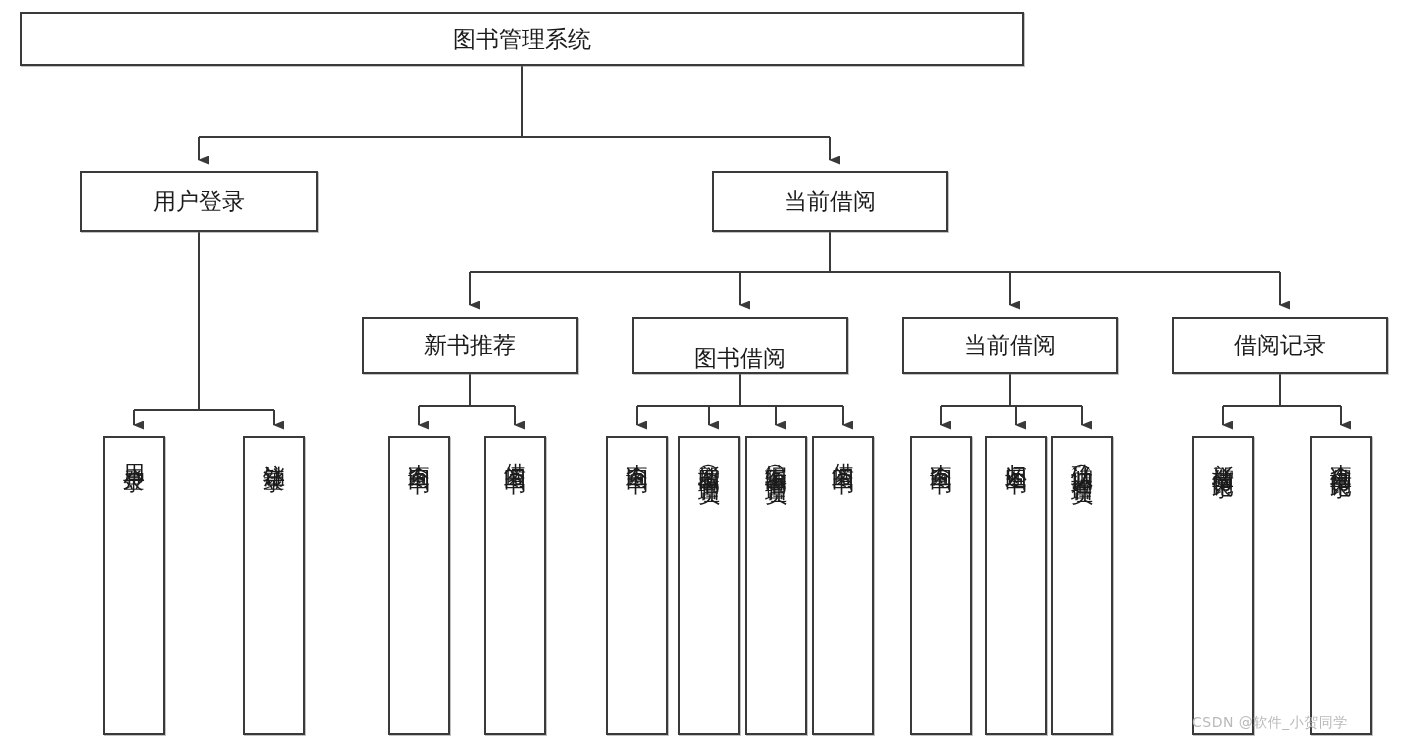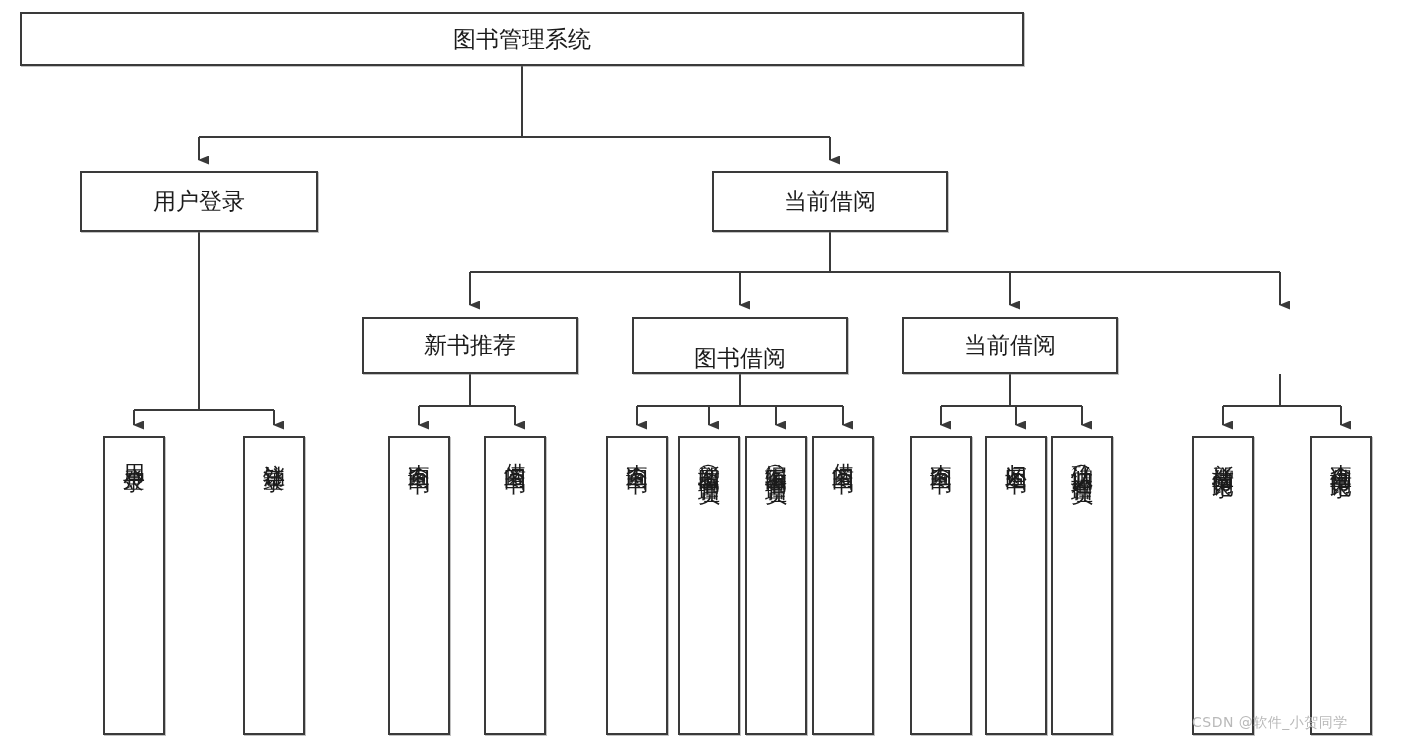--- a/index.html
+++ b/index.html
@@ -137,20 +137,23 @@
 
   <div class="node horiz" style="left:362px; top:317px; width:216px; height:57px;">
     <span class="label">新书推荐</span>
   </div>
   <div class="node horiz" style="left:632px; top:317px; width:216px; height:57px;align-items:flex-end;">
     <span class="label">图书借阅</span>
   </div>
   <div class="node horiz" style="left:902px; top:317px; width:216px; height:57px;">
     <span class="label">当前借阅</span>
   </div>
+  <div class="node horiz" style="left:1172px; top:317px; width:216px; height:57px;">
+    <span class="label">借阅记录</span>
+  </div>
 
   <div class="node vert" style="left:103px; top:436px; width:62px; height:299px;">
     <span class="label">用户登录</span>
   </div>
   <div class="node vert" style="left:243px; top:436px; width:62px; height:299px;">
     <span class="label">注销登录</span>
   </div>
 
   <div class="node vert" style="left:388px; top:436px; width:62px; height:299px;">
     <span class="label">查询图书</span>

